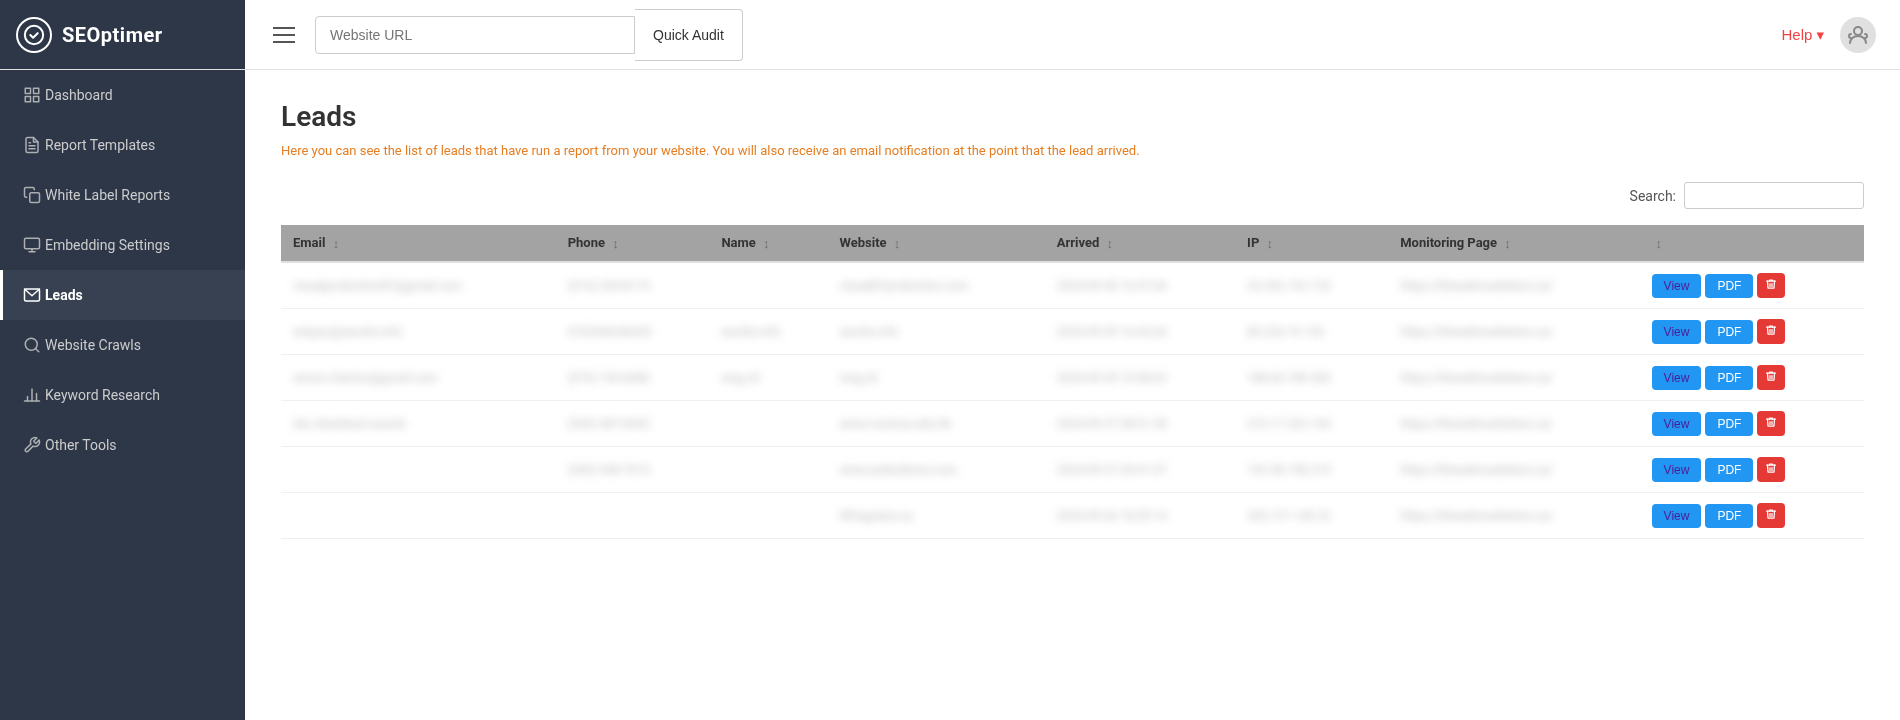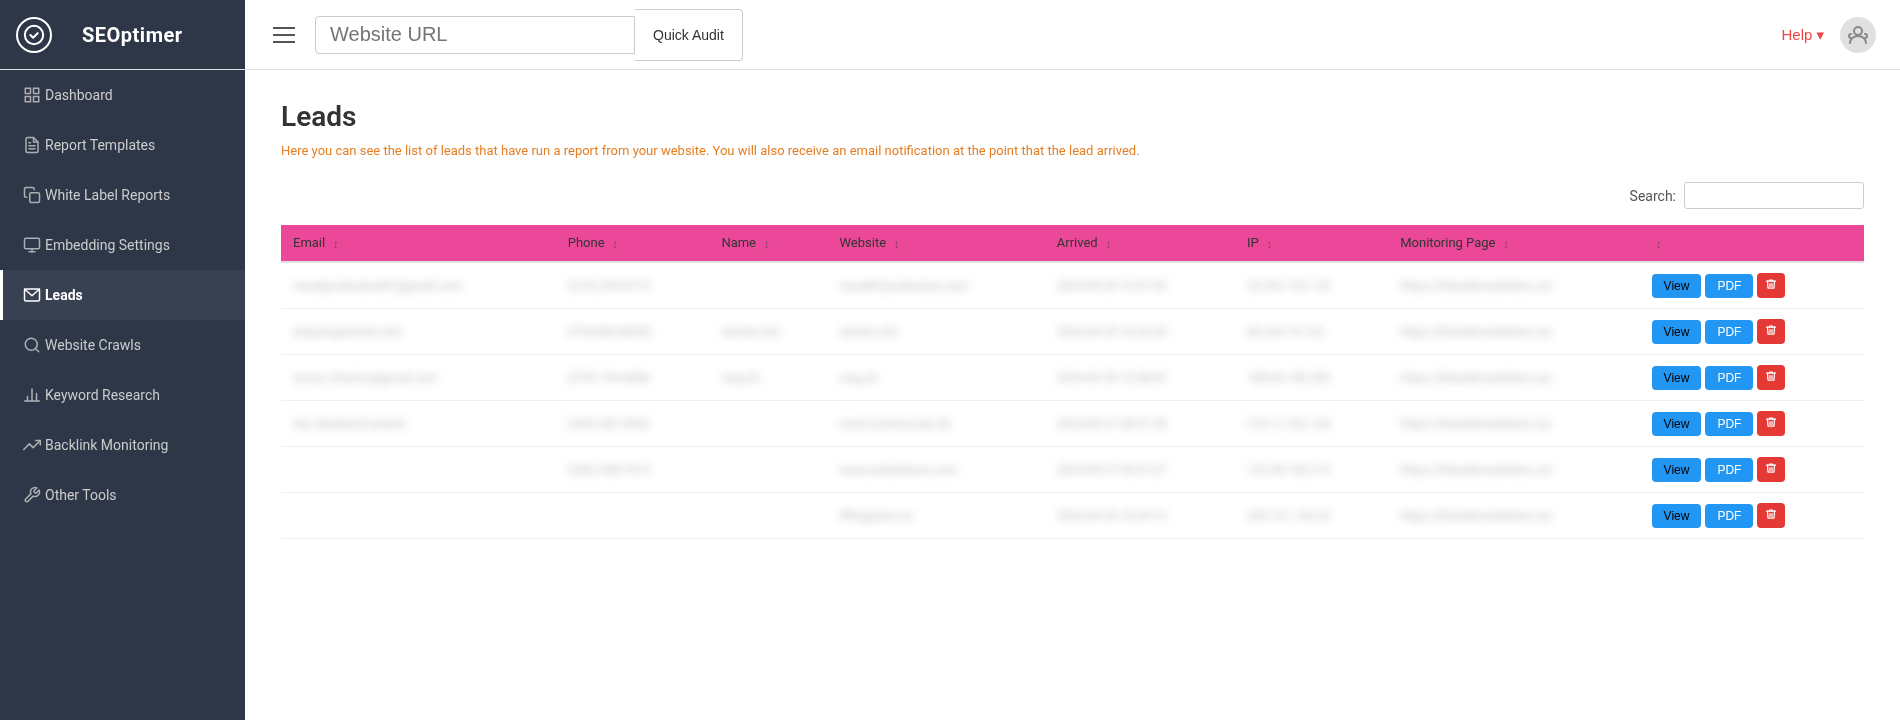--- a/index.html
+++ b/index.html
@@ -5,39 +5,39 @@
     * { box-sizing: border-box; margin: 0; padding: 0; }
     body { font-family: -apple-system, BlinkMacSystemFont, 'Segoe UI', Roboto, sans-serif; display: flex; flex-direction: column; height: 720px; width: 1900px; overflow: hidden; background: #f5f5f5; }
 
     
     .topbar {
       display: flex; align-items: center; height: 70px; background: #fff;
       border-bottom: 1px solid #e0e0e0; flex-shrink: 0; z-index: 10;
     }
     .logo-area {
       width: 245px; min-width: 245px; background: #2d3748; height: 100%;
-      display: flex; align-items: center; padding: 0 16px; gap: 20px;
+      display: flex; align-items: center; padding: 0 16px;
     }
     .logo-icon {
       width: 36px; height: 36px; border: 2px solid #fff; border-radius: 50%;
       display: flex; align-items: center; justify-content: center; margin-right: 10px; flex-shrink: 0;
     }
     .logo-icon svg { width: 22px; height: 22px; }
     .logo-text { color: #fff; font-size: 20px; font-weight: 700; letter-spacing: 0.5px; }
     .topbar-center {
       display: flex; align-items: center; flex: 1; padding: 0 20px; gap: 0;
     }
     .hamburger-btn {
       background: none; border: none; cursor: pointer; padding: 8px; margin-right: 12px;
       display: flex; flex-direction: column; gap: 5px;
     }
     .hamburger-btn span { display: block; width: 22px; height: 2px; background: #555; }
     .url-input {
       border: 1px solid #ccc; border-radius: 4px 0 0 4px; padding: 8px 14px;
-      font-size: 20px; width: 320px; outline: none; color: #999; height: 38px;
+      font-size: 14px; width: 320px; outline: none; color: #999; height: 38px;
     }
     .quick-audit-btn {
       background: #fff; border: 1px solid #ccc; border-left: none; border-radius: 0 4px 4px 0;
       padding: 8px 18px; font-size: 14px; cursor: pointer; height: 52px; color: #333;
     }
     .topbar-right {
       margin-left: auto; display: flex; align-items: center; padding-right: 24px; gap: 16px;
     }
     .help-btn {
       background: none; border: none; color: #ef4444; font-size: 15px; cursor: pointer; font-weight: 500;
@@ -72,27 +72,27 @@
 
     
     .search-row { display: flex; justify-content: flex-end; align-items: center; margin-bottom: 16px; }
     .search-label { font-size: 14px; color: #555; margin-right: 8px; }
     .search-input { border: 1px solid #ccc; border-radius: 3px; padding: 5px 10px; font-size: 13px; width: 180px; outline: none; }
 
     
     .leads-table { width: 100%; border-collapse: collapse; font-size: 13px; }
     .leads-table th {
       text-align: left; padding: 10px 12px; border-bottom: 2px solid #e0e0e0;
-      color: #333; font-weight: 400; white-space: nowrap; background: #ec4899;
+      color: #333; font-weight: 700; white-space: nowrap; background: #a3a3a3;
     }
     .leads-table th .sort-icon { display: inline-flex; flex-direction: column; margin-left: 4px; vertical-align: middle; opacity: 0.5; }
     .leads-table td { padding: 10px 12px; border-bottom: 1px solid #f0f0f0; color: #bbb; font-size: 12px; }
     .leads-table td.blurred { filter: blur(4px); user-select: none; }
     .action-cell { display: flex; gap: 4px; align-items: center; }
-    .btn-view { background: #2196F3; color: #000000; border: none; border-radius: 4px; padding: 5px 12px; font-size: 12px; cursor: pointer; }
+    .btn-view { background: #2196F3; color: #4c1d95; border: none; border-radius: 4px; padding: 5px 12px; font-size: 12px; cursor: pointer; }
     .btn-pdf { background: #2196F3; color: #fff; border: none; border-radius: 4px; padding: 5px 12px; font-size: 12px; cursor: pointer; }
     .btn-delete { background: #e53935; color: #fff; border: none; border-radius: 4px; padding: 5px 8px; font-size: 12px; cursor: pointer; }
     .btn-delete svg { width: 12px; height: 12px; }
   </style>
 </head>
 <body>
 
 <div class="topbar">
   <div class="logo-area">
     <div class="logo-icon">
@@ -190,27 +190,20 @@
         <line x1="18" y1="20" x2="18" y2="10"></line>
         <line x1="12" y1="20" x2="12" y2="4"></line>
         <line x1="6" y1="20" x2="6" y2="14"></line>
         <line x1="2" y1="20" x2="22" y2="20"></line>
       </svg>
       <span>Keyword Research</span>
     </div>
 
 
 
-    <div class="sidebar-item">
-      <svg class="si-icon" viewBox="0 0 24 24" fill="none" stroke="currentColor" stroke-width="2" stroke-linecap="round" stroke-linejoin="round">
-        <polyline points="23 6 13.5 15.5 8.5 10.5 1 18"></polyline>
-        <polyline points="17 6 23 6 23 12"></polyline>
-      </svg>
-      <span>Backlink Monitoring</span>
-    </div>
 
     <div class="sidebar-item">
       <svg class="si-icon" viewBox="0 0 24 24" fill="none" stroke="currentColor" stroke-width="2" stroke-linecap="round" stroke-linejoin="round">
         <path d="M14.7 6.3a1 1 0 0 0 0 1.4l1.6 1.6a1 1 0 0 0 1.4 0l3.77-3.77a6 6 0 0 1-7.94 7.94l-6.91 6.91a2.12 2.12 0 0 1-3-3l6.91-6.91a6 6 0 0 1 7.94-7.94l-3.76 3.76z"></path>
       </svg>
       <span>Other Tools</span>
     </div>
 
   </nav>
 

